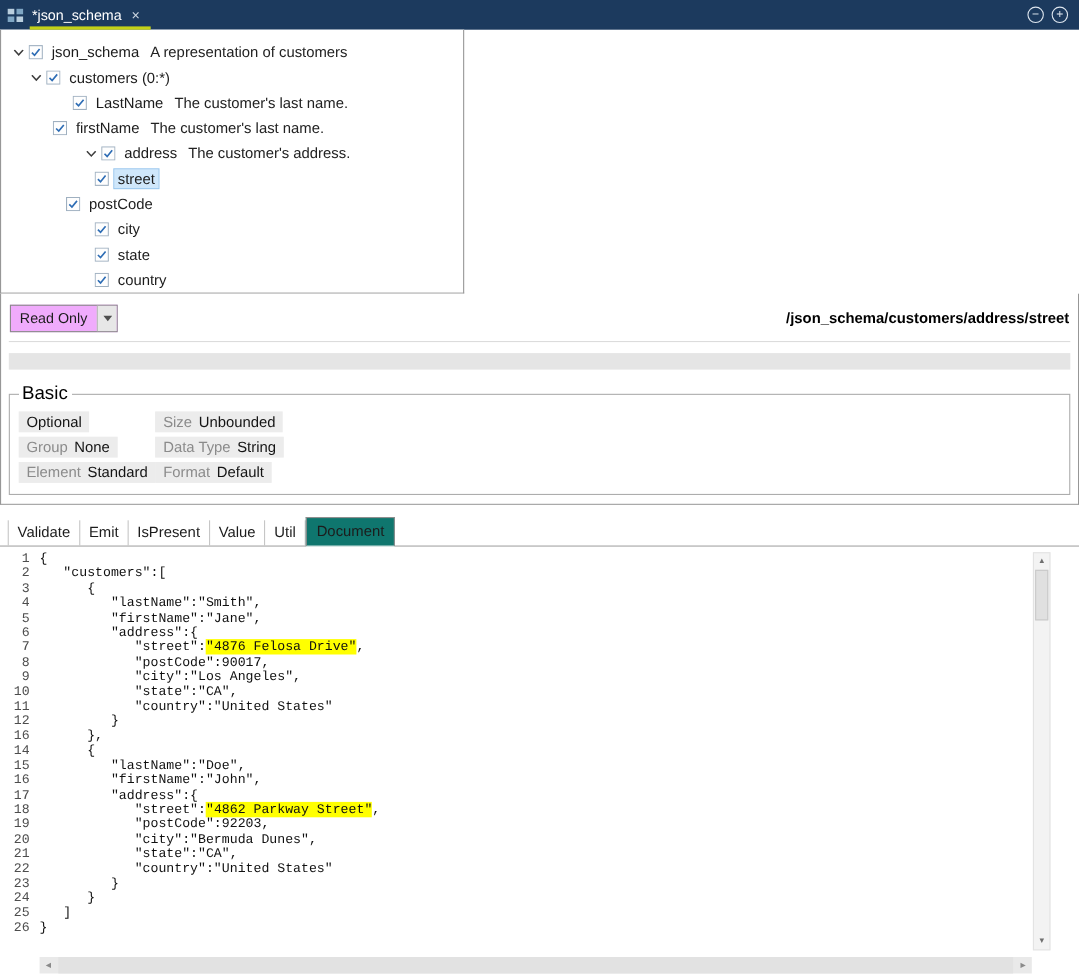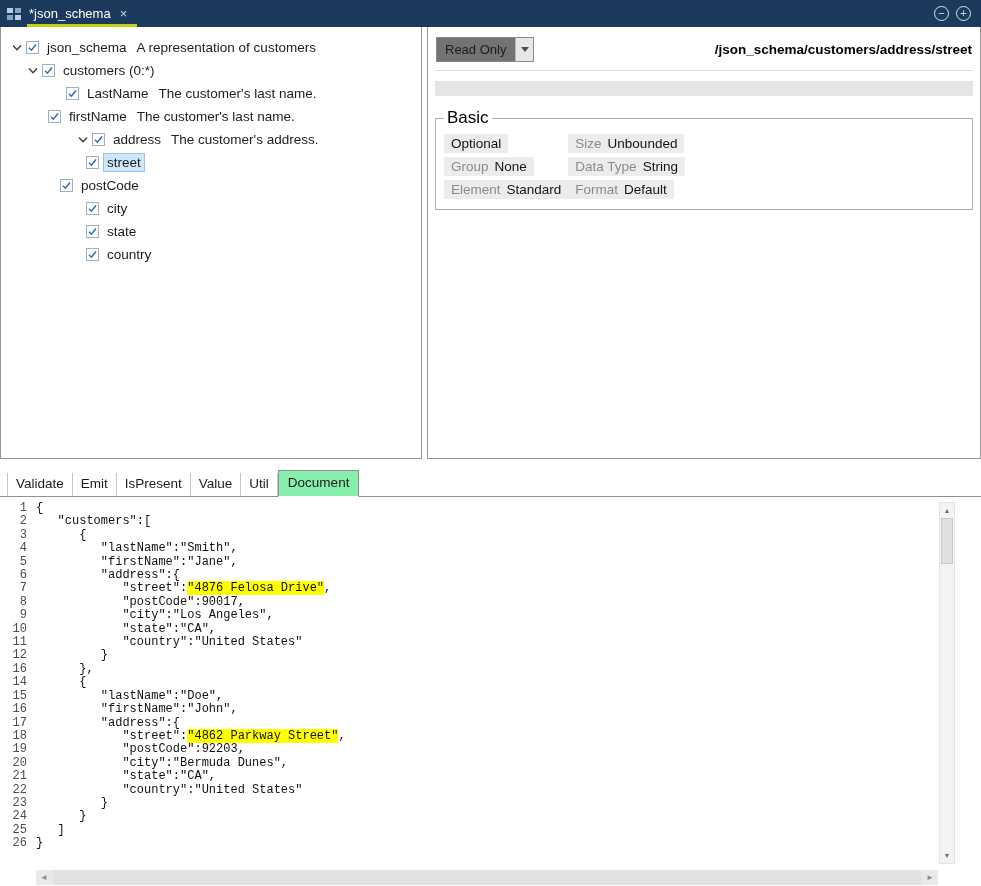--- a/index.html
+++ b/index.html
@@ -12,54 +12,54 @@
   .app-icon { display:flex; align-items:center; padding:0 5px 0 6px; }
   .doc-tab { display:flex; align-items:center; padding:0 10px 0 2px; position:relative; }
   .tab-title { color:#fff; font-size:13px; }
   .tab-close { color:#cdd7e2; font-size:13px; margin-left:9px; cursor:default; }
   .doc-tab::after { content:""; position:absolute; left:0; right:0; bottom:0; height:3px; background:var(--tab-underline,#c3d117); }
   .titlebar-actions { margin-left:auto; display:flex; align-items:center; gap:7px; padding-right:10px; }
   .circle-btn { width:15px; height:15px; border:1px solid #dde5ee; border-radius:50%; color:#dde5ee;
                 font-size:11px; line-height:12px; text-align:center; }
 
   
-  .main { display:flex; height:432px; }
+  .main { display:flex; height:432px;flex-direction:column; }
   .tree-panel { width:422px; border:1px solid #979797; border-top:none; padding-top:9px; overflow:hidden; background:#fff; }
   .panel-gap { width:5px; }
   .props-panel { flex:1; border:1px solid #979797; border-top:none; background:#fff; padding:8px 7px 0 7px; overflow:hidden; }
 
   
   .tree-row { display:flex; align-items:center; height:23px; font-size:13.5px; white-space:nowrap; }
   .chev { width:19px; flex:none; display:flex; align-items:center; justify-content:center; }
   .node-icon { width:18px; flex:none; display:flex; align-items:center; }
   .node-label { padding:1px 3px; }
   .node-label.sel { background:var(--tree-selection,#cfe7fb); outline:1px solid #96c6ef; }
   .node-desc { margin-left:7px; color:#222; }
 
   
   .props-header { display:flex; align-items:center; justify-content:space-between; padding:2px 1px 8px 1px; border-bottom:1px solid #dcdcdc; }
-  .select { display:inline-flex; align-items:stretch; border:1px solid #8a8a8a; background:#737373; height:25px; }
+  .select { display:inline-flex; align-items:stretch; border:1px solid #8a8a8a; background:#f0abfc; height:25px; }
   .select-text { font-size:13px; padding:4px 9px 0 8px; }
   .select-btn { width:18px; background:#e7e7e7; border-left:1px solid #b8b8b8; display:flex; align-items:center; justify-content:center; }
   .select-btn::after { content:""; border-left:4px solid transparent; border-right:4px solid transparent; border-top:5px solid #4f4f4f; }
   .path { font-weight:bold; font-size:13.5px; color:#000; }
   .props-bar { height:15px; background:#e5e5e5; margin-top:10px; }
   .basic-group { margin:12px 0 0 0; border:1px solid #adadad; padding:6px 8px 10px 8px; }
   .basic-group legend { font-size:17px; padding:0 3px; color:#000000; }
   .fields-grid { display:grid; grid-template-columns:minmax(122px,max-content) max-content; gap:4px 0; justify-content:start; }
   .field-chip { justify-self:start; background:var(--chip-bg,#ececec); padding:2px 7px; font-size:13.5px; white-space:nowrap; }
   .f-label { color:#8b8b8b; margin-right:6px; }
   .f-value { color:#141414; }
 
   
   .bottom { position:relative; height:427px; padding-top:12px; background:#fff; }
   .tabs-row { display:flex; align-items:flex-end; border-bottom:1px solid #8f8f8f; padding-left:7px; height:26px; }
   .tab-btn { font-size:13.5px; padding:4px 8px 4px 8px; border-right:1px solid #c6c6c6; line-height:1.1; }
   .tab-btn:first-child { border-left:1px solid #c6c6c6; }
-  .tab-btn.active { border:1px solid #8f8f8f; border-bottom:1px solid #fff; margin-bottom:-1px; background:#86efac; padding:5px 9px; }
+  .tab-btn.active { border:1px solid #8f8f8f; border-bottom:1px solid #fff; margin-bottom:-1px; background:#0f766e; padding:5px 9px; }
 
   .editor { position:absolute; top:38px; left:0; right:0; bottom:17px; overflow:hidden; background:#fff; }
   .code { padding-top:5px; }
   .code-line { display:flex; line-height:13.4px; font-family:"Liberation Mono","DejaVu Sans Mono",monospace; font-size:12px; }
   .ln { width:27px; flex:none; text-align:right; color:#4d4d4d; margin-right:9px; }
   .ct { white-space:pre; color:#101010; }
   .hl { background:var(--code-highlight,#ffff00); }
 
   
   .vscroll { position:absolute; top:43px; right:26px; width:16px; bottom:22px; background:#f3f3f3; border:1px solid #e3e3e3; }

